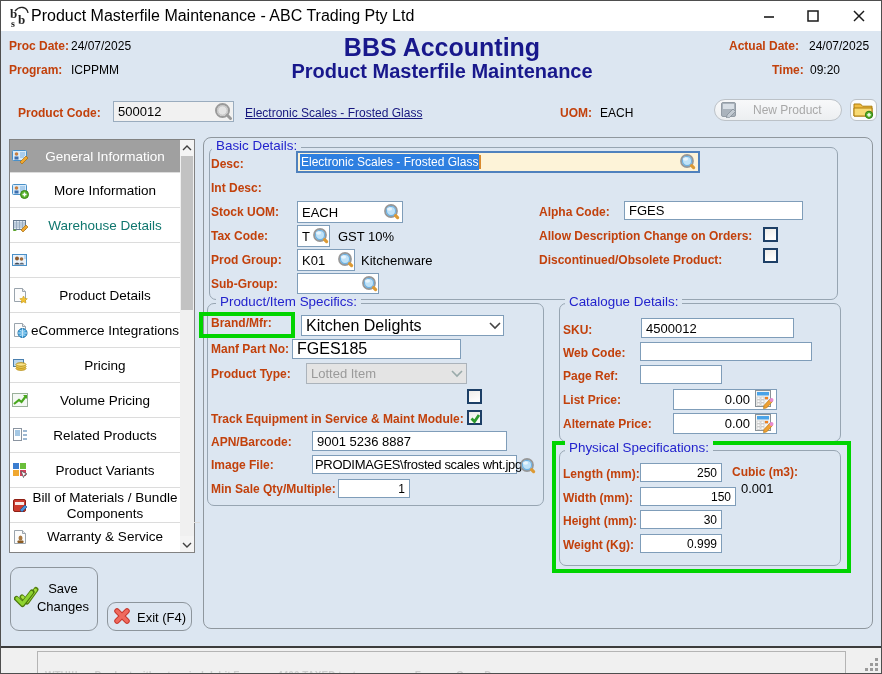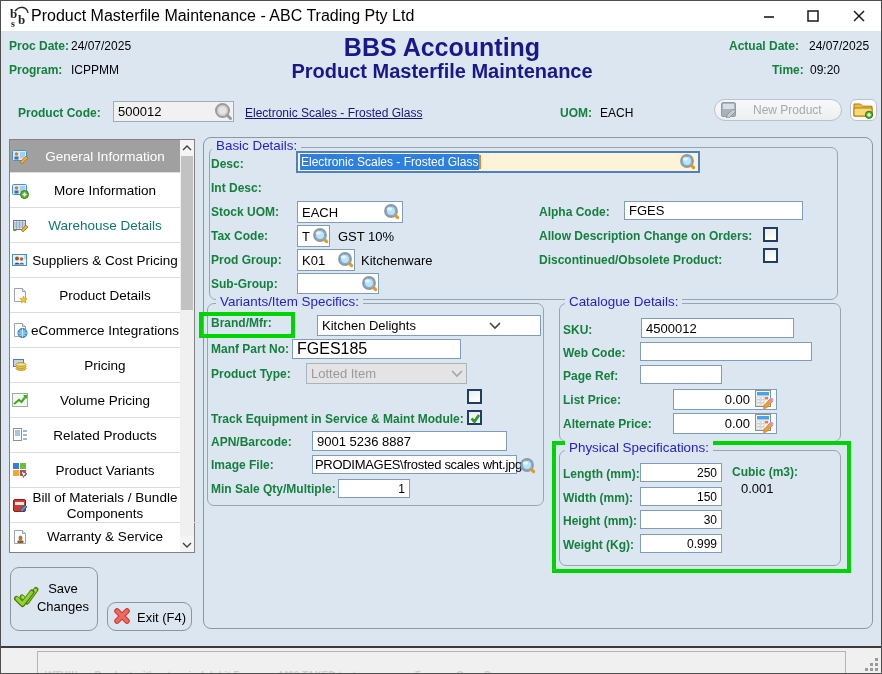--- a/index.html
+++ b/index.html
@@ -1,19 +1,19 @@
 <!DOCTYPE html>
 <html><head>
 <meta charset="utf-8">
 <style>
 html,body{margin:0;padding:0}
 body{width:882px;height:674px;overflow:hidden;font-family:"Liberation Sans",sans-serif}
 #win{position:absolute;left:0;top:0;width:880px;height:672px;border:1px solid #4e4e4e;background:#dce6f1;overflow:hidden}
 .ab{position:absolute}
-.lbl{position:absolute;font:bold 12px "Liberation Sans",sans-serif;color:#15803d;white-space:nowrap}
+.lbl{position:absolute;font:bold 12px "Liberation Sans",sans-serif;color:#c2410c;white-space:nowrap}
 .txt{position:absolute;font:12px "Liberation Sans",sans-serif;color:#000;white-space:nowrap}
 .in{position:absolute;background:#fff;border:1px solid #7f9db9;font:12px "Liberation Sans",sans-serif;color:#000;padding:0 4px;display:flex;align-items:center;white-space:nowrap;box-sizing:border-box}
 .fs{position:absolute;border:1px solid #97a5b2;border-radius:7px}
 .leg{position:absolute;font:13.4px "Liberation Sans",sans-serif;color:#2323cd;background:#dce6f1;padding:0 4px;white-space:nowrap}
 .cb{position:absolute;width:15px;height:15px;border:2px solid #1d3f66;background:linear-gradient(160deg,#eeece8,#fdfdfc 80%);box-sizing:border-box}
 .navy{color:#18188c}
 </style>
 </head>
 <body>
 <div id="win">
@@ -108,21 +108,20 @@
       </div>
       <div style="position:absolute;left:9px;top:242px;width:170px;height:35px;border-bottom:1px solid #dcdcdc;box-sizing:border-box;overflow:hidden">
   <div style="position:absolute;left:2px;top:9px;width:17px;height:17px" class="ic-sc"><svg width="17" height="17">
             <rect x="0.5" y="2.5" width="14" height="11" fill="#eaf2fa" stroke="#4a90c8"></rect>
             <circle cx="5" cy="6.5" r="2" fill="#8d5a2c"></circle>
             <path d="M2.5 12.5 c0-2.5 5-2.5 5 0 Z" fill="#404b59"></path>
             <circle cx="9.5" cy="7" r="1.8" fill="#a06a38"></circle>
             <path d="M7.5 12.5 c0-2.3 4.5-2.3 4.5 0 Z" fill="#5d6a7a"></path>
             <path d="M12 4 h2 M12 6 h2" stroke="#7aaede" stroke-width="0.8"></path>
           </svg></div>
-  <div style="position:absolute;left:20px;top:0;width:150px;height:35px;display:flex;align-items:center;justify-content:center;text-align:center;font:13.5px 'Liberation Sans';color:#000;line-height:16px">Suppliers &amp; Cost Pricing</div>
       </div>
       <div style="position:absolute;left:9px;top:277px;width:170px;height:35px;border-bottom:1px solid #dcdcdc;box-sizing:border-box;overflow:hidden">
   <div style="position:absolute;left:2px;top:9px;width:17px;height:17px" class="ic-pd"><svg width="17" height="17">
             <path d="M2.5 1.5 h8 l3 3 v10 h-11 Z" fill="#fcfcfc" stroke="#9aa4ad"></path>
             <path d="M10.5 1.5 v3 h3" fill="#e8e8e8" stroke="#9aa4ad"></path>
             <path d="M11.5 9 l1.2 2.4 2.6.3-1.9 1.8.5 2.5-2.4-1.2-2.2 1.2.4-2.5-1.9-1.8 2.6-.3 Z" fill="#f5c231" stroke="#c89a10" stroke-width="0.6"></path>
           </svg></div>
   <div style="position:absolute;left:20px;top:0;width:150px;height:35px;display:flex;align-items:center;justify-content:center;text-align:center;font:13.5px 'Liberation Sans';color:#000;line-height:16px">Product Details</div>
       </div>
       <div style="position:absolute;left:9px;top:312px;width:170px;height:35px;border-bottom:1px solid #dcdcdc;box-sizing:border-box;overflow:hidden">
@@ -252,24 +251,24 @@
   <div class="lbl" style="left:210px;top:276px">Sub-Group:</div>
   <div class="in" style="left:296px;top:272px;width:82px;height:21px"></div>
   <div class="ab mag" style="left:360px;top:274px"><svg width="18" height="18" viewBox="0 0 18 18">
  <circle cx="8" cy="8" r="6" fill="#ddeefb" stroke="#979797" stroke-width="1.8"></circle>
  <circle cx="8" cy="8" r="4.6" fill="#bfe2f8" stroke="#6fb2e2" stroke-width="1.2"></circle>
  <ellipse cx="6.5" cy="6" rx="2.6" ry="1.8" fill="#e8f5fd"></ellipse>
  <path d="M12.6 12.6 L14.6 14.6" stroke="#dd9a33" stroke-width="3.2" stroke-linecap="round"></path>
       </svg></div>
 
   <div class="fs" style="left:206px;top:302px;width:335px;height:201px"></div>
-  <div class="leg" style="left:215px;top:293px">Variants/Item Specifics:</div>
+  <div class="leg" style="left:215px;top:293px">Product/Item Specifics:</div>
   <div class="ab" style="left:198px;top:311px;width:96px;height:26px;border:4px solid #00d400;box-sizing:border-box;z-index:5"></div>
   <div class="lbl" style="left:210px;top:315px">Brand/Mfr:</div>
-  <div class="in sel" style="left:316px;top:314px;width:224px;height:21px;font-size:13px">Kitchen Delights</div>
+  <div class="in sel" style="left:300px;top:314px;width:203px;height:21px;font-size:16px">Kitchen Delights</div>
   <svg class="ab" style="left:488px;top:321px" width="12" height="8">
       <path d="M1 1 L6 6 L11 1" fill="none" stroke="#444" stroke-width="1.6"></path>
     </svg>
   <div class="lbl" style="left:210px;top:341px">Manf Part No:</div>
   <div class="in" style="left:291px;top:338px;width:169px;height:20px;font-size:16px">FGES185</div>
   <div class="lbl" style="left:210px;top:366px">Product Type:</div>
   <div class="in" style="left:305px;top:362px;width:161px;height:21px;background:#e4e4e4;border-color:#abb3bb;color:#9a9a9a;font-size:13px">Lotted Item</div>
   <svg class="ab" style="left:450px;top:369px" width="12" height="8">
       <path d="M1 1 L6 6 L11 1" fill="none" stroke="#9aa" stroke-width="1.6"></path>
     </svg>
@@ -338,21 +337,21 @@
       </svg></div>
 
   <div class="ab" style="left:551px;top:440px;width:299px;height:132px;border:4px solid #00d400;box-sizing:border-box;z-index:5"></div>
   <div class="fs" style="left:558px;top:449px;width:280px;height:114px"></div>
   <div class="leg" style="left:564px;top:439px;z-index:6">Physical Specifications:</div>
   <div class="lbl" style="left:562px;top:466px">Length (mm):</div>
   <div class="in" style="left:639px;top:462px;width:82px;height:19px;justify-content:flex-end">250</div>
   <div class="lbl" style="left:731px;top:464px">Cubic (m3):</div>
   <div class="txt" style="left:740px;top:480px;font-size:13px">0.001</div>
   <div class="lbl" style="left:562px;top:490px">Width (mm):</div>
-  <div class="in" style="left:639px;top:486px;width:82px;height:19px;justify-content:flex-end">150</div>
+  <div class="in" style="left:639px;top:486px;width:96px;height:19px;justify-content:flex-end">150</div>
   <div class="lbl" style="left:562px;top:513px">Height (mm):</div>
   <div class="in" style="left:639px;top:509px;width:82px;height:19px;justify-content:flex-end">30</div>
   <div class="lbl" style="left:562px;top:537px">Weight (Kg):</div>
   <div class="in" style="left:639px;top:533px;width:82px;height:19px;justify-content:flex-end">0.999</div>
 
   <div class="ab" style="left:9px;top:566px;width:88px;height:64px;border:1px solid #8d959c;border-radius:9px;background:#dce6f1;box-sizing:border-box"></div>
   <svg class="ab" style="left:13px;top:585px" width="25" height="25" viewBox="0 0 25 25">
     <path d="M8 11 L13 16 L22 3.5" fill="none" stroke="#55820f" stroke-width="5" stroke-linecap="round" stroke-linejoin="round"></path>
     <path d="M8.5 11 L13 15.5 L21.5 4" fill="none" stroke="#a6e03e" stroke-width="3" stroke-linecap="round" stroke-linejoin="round"></path>
     <path d="M2.5 12.5 L8.5 18.5 L18 6" fill="none" stroke="#4a770c" stroke-width="5.2" stroke-linecap="round" stroke-linejoin="round"></path>

